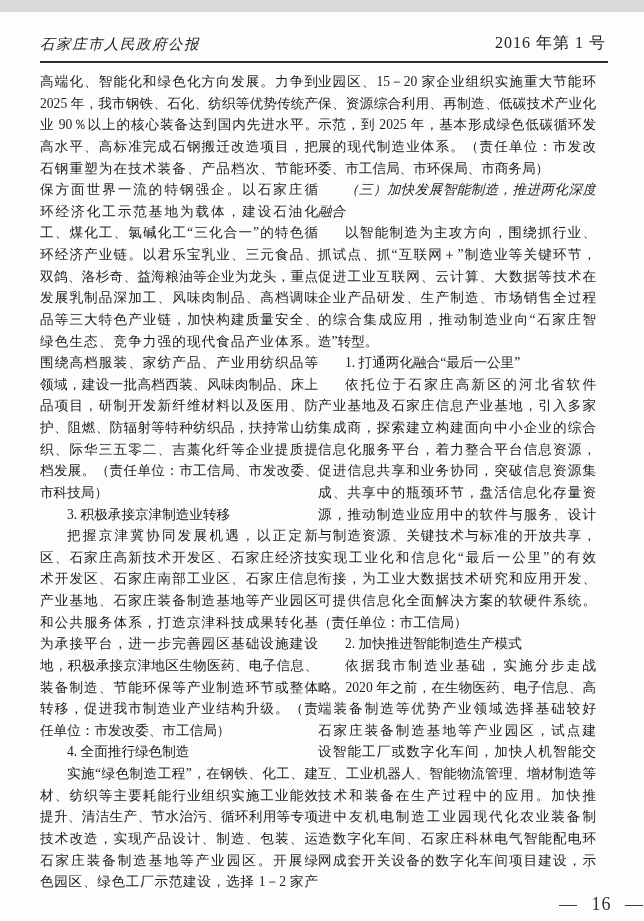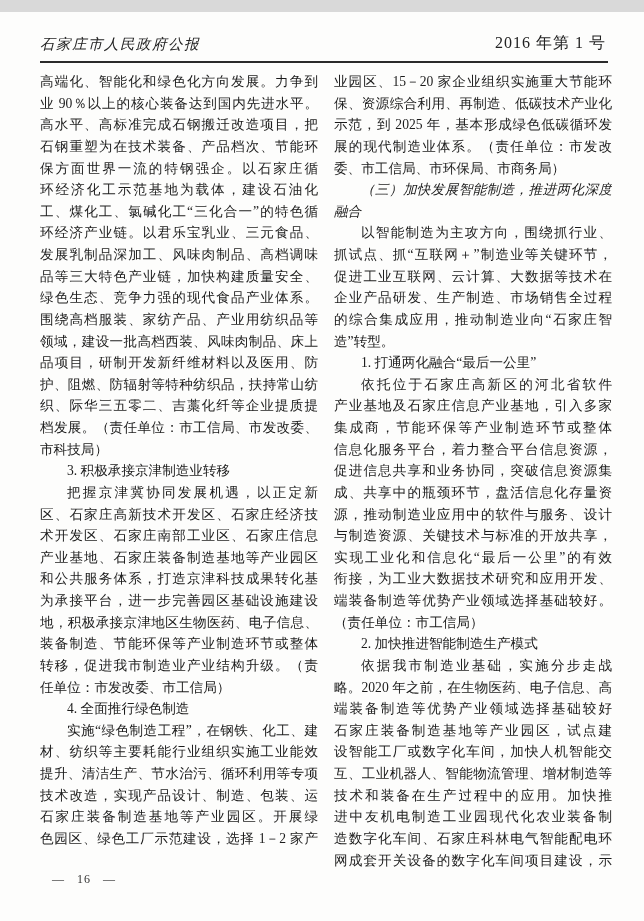--- a/index.html
+++ b/index.html
@@ -28,21 +28,20 @@
     letter-spacing: 1.5px;
     color: #222;
   }
   .gz-issue {
     font-size: 16px;
     letter-spacing: 1px;
     color: #222;
   }
   .cols {
     display: flex;
-    gap: 16px;
     margin: 8px 32px 0 40px;
   }
   .col {
     width: 278px;
     flex: 0 0 278px;
   }
   .line {
     height: 21.63px;
     line-height: 21.63px;
     font-size: 13.6px;
@@ -50,44 +49,47 @@
     overflow: hidden;
   }
   .line.full {
     text-align: justify;
     text-align-last: justify;
   }
   .line.indent { padding-left: 27px; }
   .line.kai { font-style: italic; }
   .gz-footer {
     margin: 1px 0 0 52px;
-    font-size: 12px;
+    font-size: 18px;
     color: #333;
     letter-spacing: 1px;
     word-spacing: 8px;
+    text-align: right;
   }
 </style>
 </head>
 <body>
 
 <div class="page">
   <div class="gz-header">
     <span class="gz-title">石家庄市人民政府公报</span>
     <span class="gz-issue">2016 年第 1 号</span>
   </div>
   <div class="cols">
     <div class="col" id="col-left">
         <div class="line full">高端化、智能化和绿色化方向发展。力争到</div>
+        <div class="line full">2025 年，我市钢铁、石化、纺织等优势传统产</div>
         <div class="line full">业 90％以上的核心装备达到国内先进水平。</div>
         <div class="line full">高水平、高标准完成石钢搬迁改造项目，把</div>
         <div class="line full">石钢重塑为在技术装备、产品档次、节能环</div>
         <div class="line full">保方面世界一流的特钢强企。以石家庄循</div>
         <div class="line full">环经济化工示范基地为载体，建设石油化</div>
         <div class="line full">工、煤化工、氯碱化工“三化合一”的特色循</div>
         <div class="line full">环经济产业链。以君乐宝乳业、三元食品、</div>
+        <div class="line full">双鸽、洛杉奇、益海粮油等企业为龙头，重点</div>
         <div class="line full">发展乳制品深加工、风味肉制品、高档调味</div>
         <div class="line full">品等三大特色产业链，加快构建质量安全、</div>
         <div class="line full">绿色生态、竞争力强的现代食品产业体系。</div>
         <div class="line full">围绕高档服装、家纺产品、产业用纺织品等</div>
         <div class="line full">领域，建设一批高档西装、风味肉制品、床上用</div>
         <div class="line full">品项目，研制开发新纤维材料以及医用、防</div>
         <div class="line full">护、阻燃、防辐射等特种纺织品，扶持常山纺</div>
         <div class="line full">织、际华三五零二、吉藁化纤等企业提质提</div>
         <div class="line full">档发展。（责任单位：市工信局、市发改委、</div>
         <div class="line">市科技局）</div>
@@ -120,29 +122,29 @@
         <div class="line kai">融合</div>
         <div class="line full indent">以智能制造为主攻方向，围绕抓行业、</div>
         <div class="line full">抓试点、抓“互联网＋”制造业等关键环节，</div>
         <div class="line full">促进工业互联网、云计算、大数据等技术在</div>
         <div class="line full">企业产品研发、生产制造、市场销售全过程</div>
         <div class="line full">的综合集成应用，推动制造业向“石家庄智</div>
         <div class="line">造”转型。</div>
         <div class="line indent">1. 打通两化融合“最后一公里”</div>
         <div class="line full indent">依托位于石家庄高新区的河北省软件</div>
         <div class="line full">产业基地及石家庄信息产业基地，引入多家</div>
-        <div class="line full">集成商，节能环保等产业制造环节或整体</div>
+        <div class="line full">集成商，探索建立构建面向中小企业的综合</div>
         <div class="line full">信息化服务平台，着力整合平台信息资源，</div>
         <div class="line full">促进信息共享和业务协同，突破信息资源集</div>
         <div class="line full">成、共享中的瓶颈环节，盘活信息化存量资</div>
         <div class="line full">源，推动制造业应用中的软件与服务、设计</div>
         <div class="line full">与制造资源、关键技术与标准的开放共享，</div>
         <div class="line full">实现工业化和信息化“最后一公里”的有效</div>
         <div class="line full">衔接，为工业大数据技术研究和应用开发、</div>
-        <div class="line full">端装备制造等优势产业领域选择基础较好。</div>
+        <div class="line full">可提供信息化全面解决方案的软硬件系统。</div>
         <div class="line">（责任单位：市工信局）</div>
         <div class="line indent">2. 加快推进智能制造生产模式</div>
         <div class="line full indent">依据我市制造业基础，实施分步走战</div>
         <div class="line full">略。2020 年之前，在生物医药、电子信息、高</div>
         <div class="line full">端装备制造等优势产业领域选择基础较好</div>
         <div class="line full">石家庄装备制造基地等产业园区，试点建</div>
         <div class="line full">设智能工厂或数字化车间，加快人机智能交</div>
         <div class="line full">互、工业机器人、智能物流管理、增材制造等</div>
         <div class="line full">技术和装备在生产过程中的应用。加快推</div>
         <div class="line full">进中友机电制造工业园现代化农业装备制</div>

